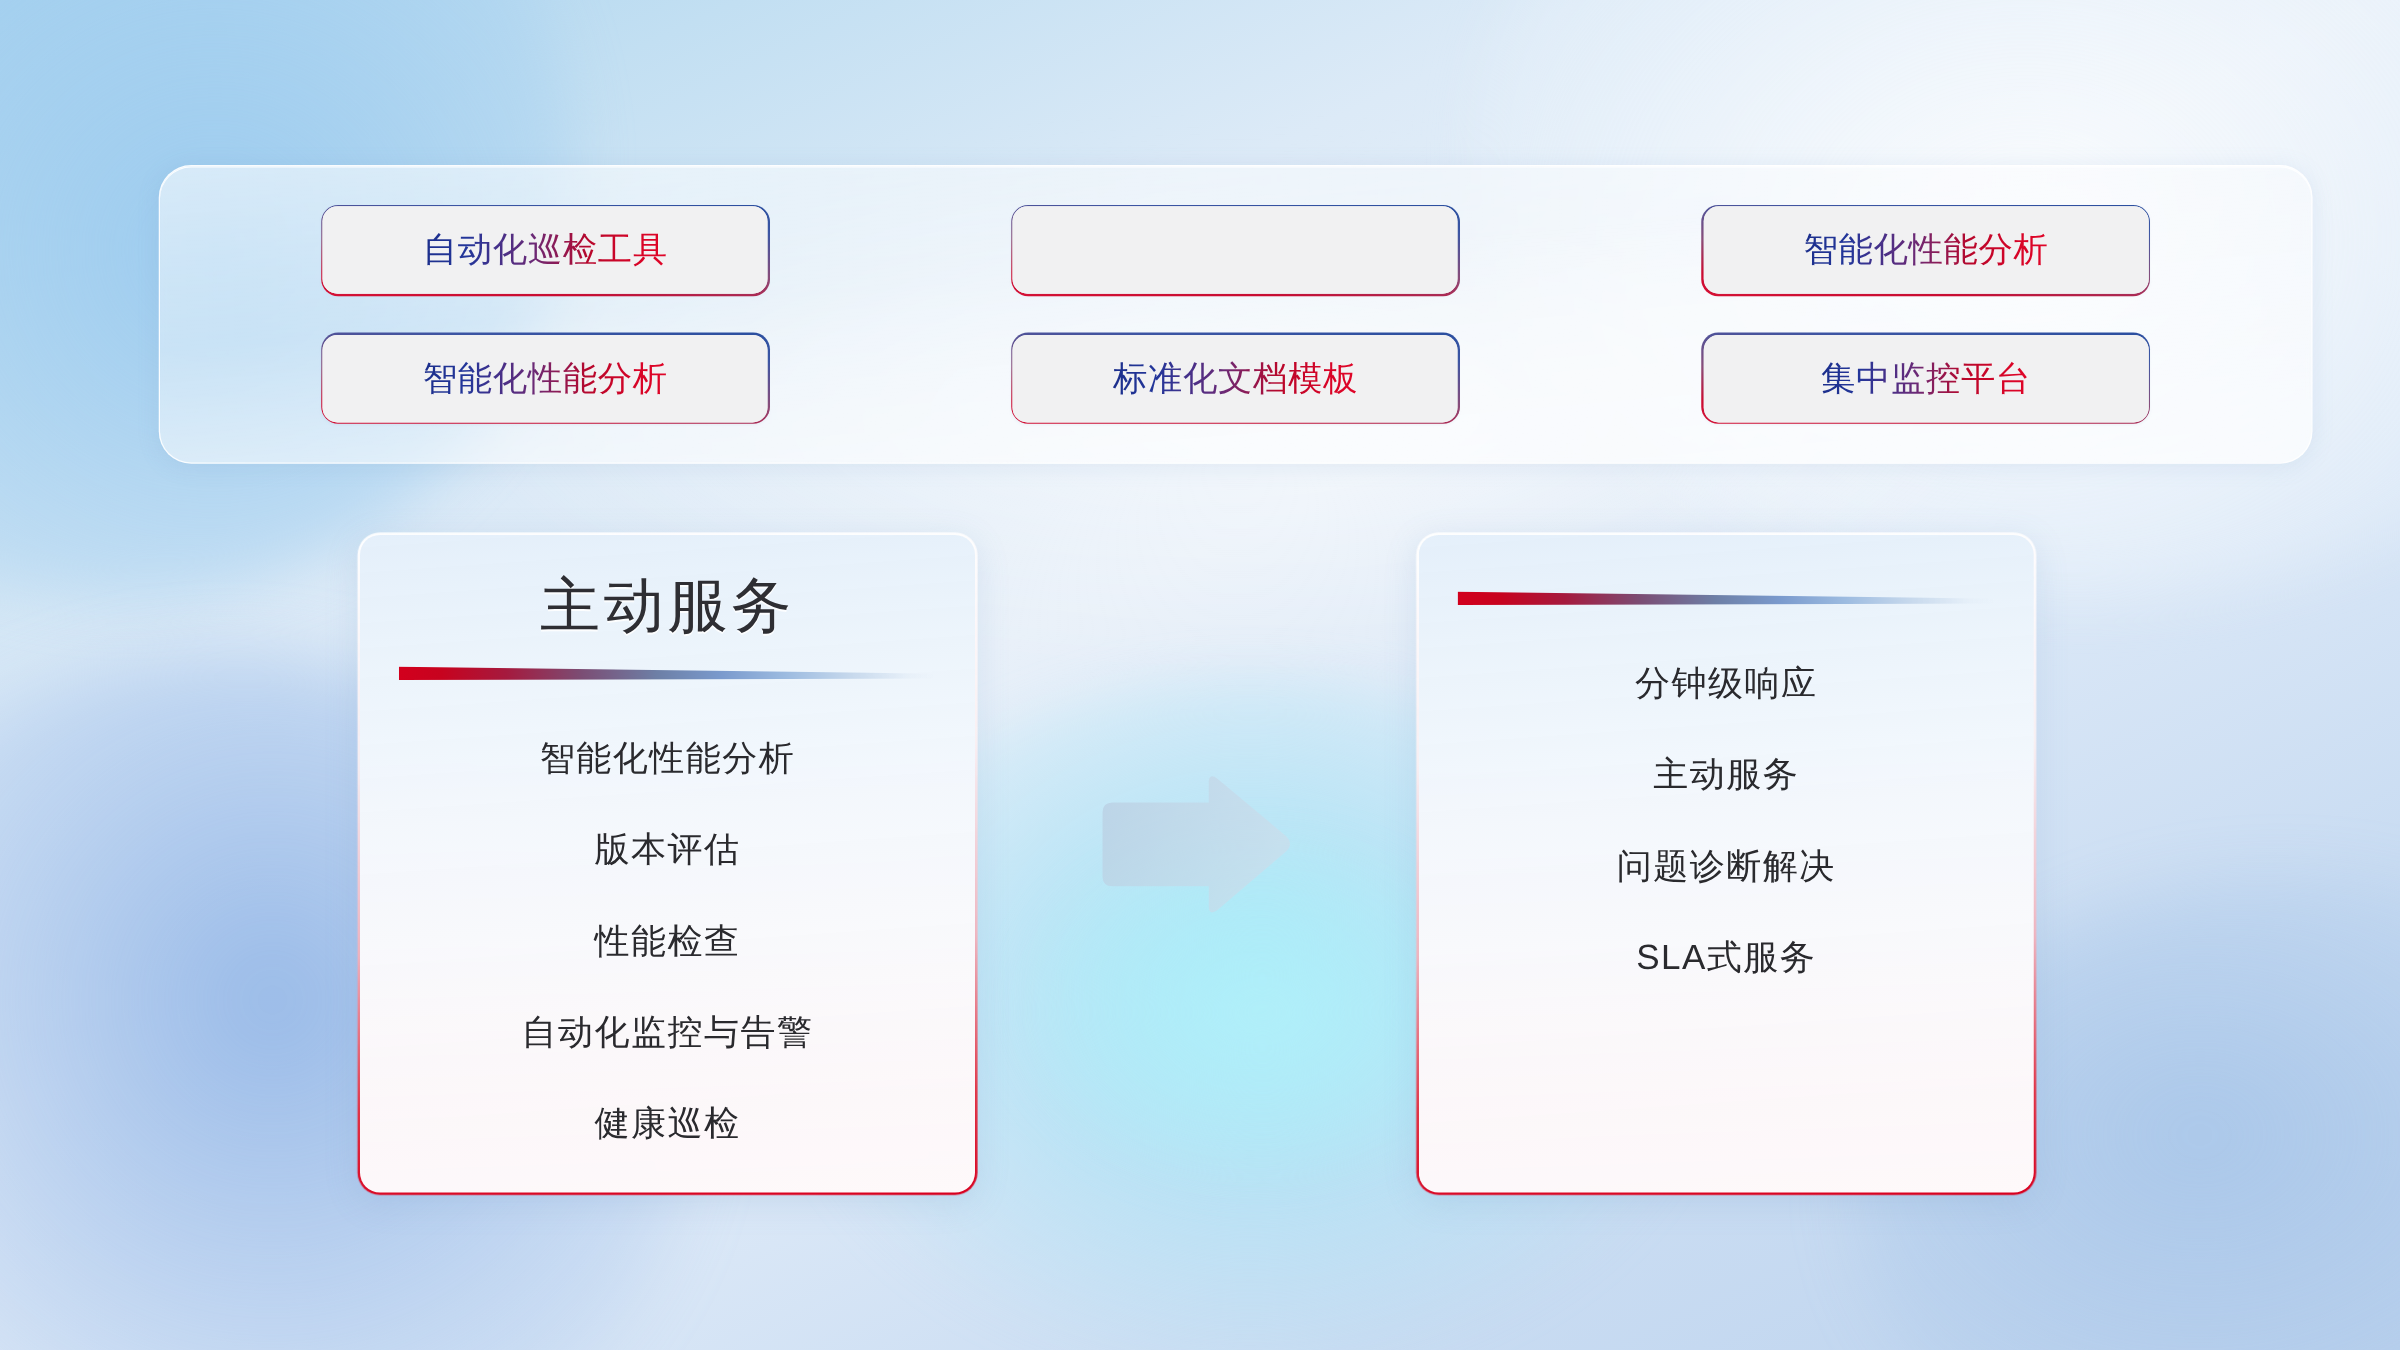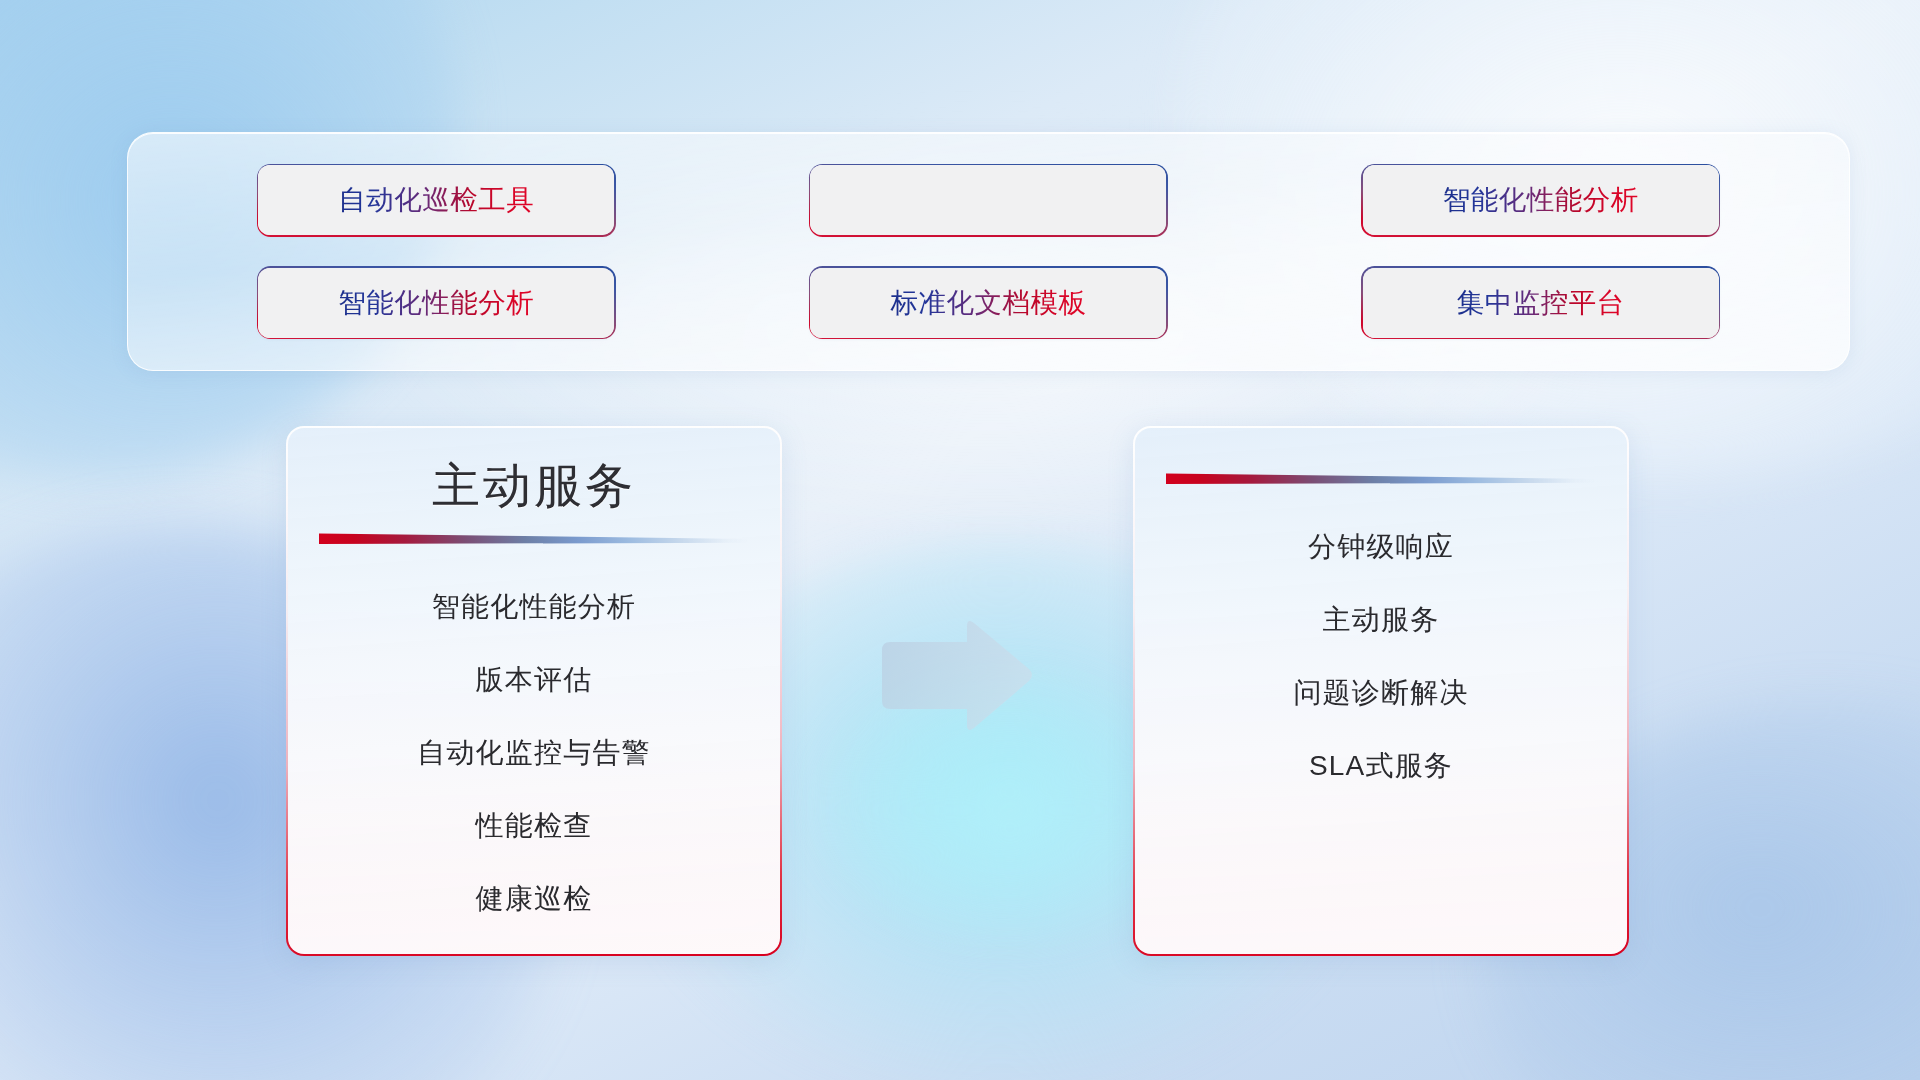--- a/index.html
+++ b/index.html
@@ -235,22 +235,22 @@
 
   <div class="card" id="card-left">
     <div class="card-body">
       <div class="card-title">主动服务</div>
       <div class="divider-wrap">
         <div class="divider"></div>
       </div>
       <div class="card-list">
         <div class="card-item">智能化性能分析</div>
         <div class="card-item">版本评估</div>
+        <div class="card-item">性能检查</div>
         <div class="card-item">自动化监控与告警</div>
-        <div class="card-item">性能检查</div>
         <div class="card-item">健康巡检</div>
       </div>
     </div>
   </div>
 
   <svg id="arrow" viewBox="0 0 164 118">
     <defs>
       <linearGradient id="arrGrad" x1="0" y1="0" x2="1" y2="0.35">
         <stop offset="0%" stop-color="#b7c9de"></stop>
         <stop offset="45%" stop-color="#c3d3e4"></stop>

